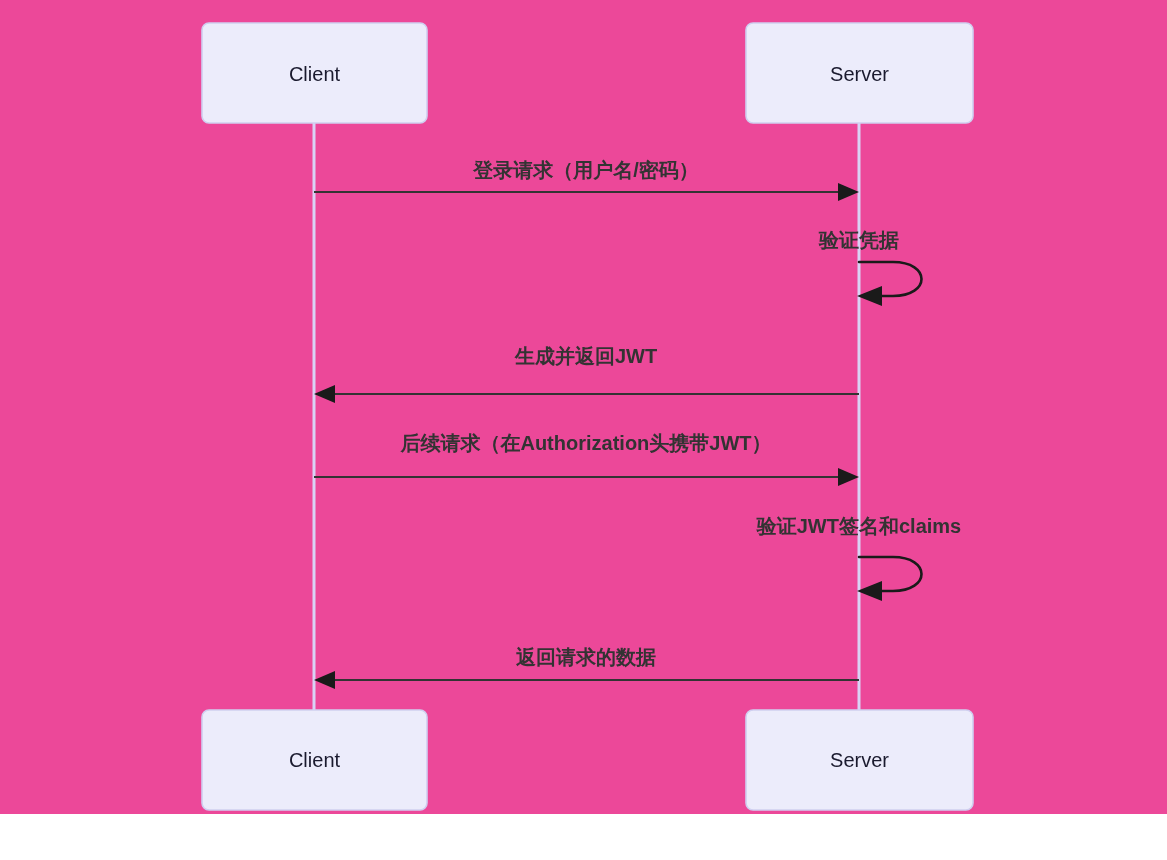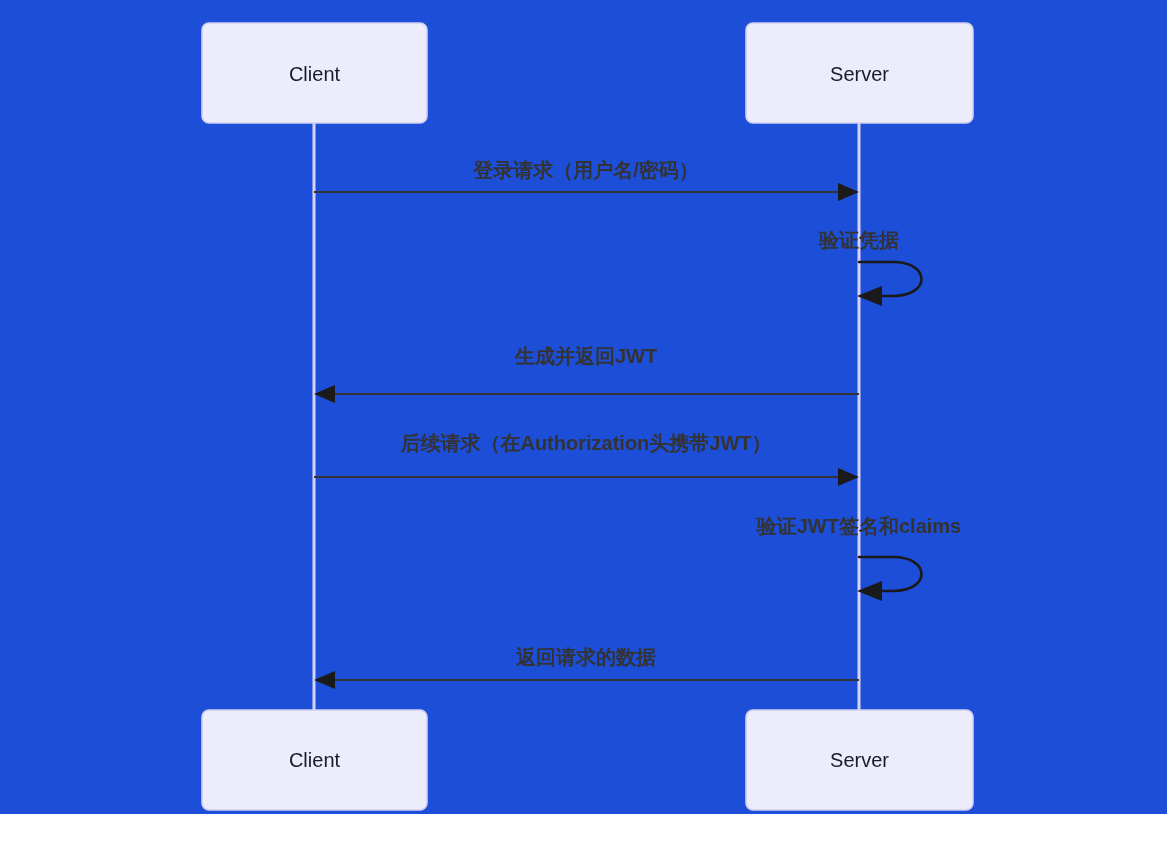--- a/index.html
+++ b/index.html
@@ -10,21 +10,21 @@
   body {
     font-family: "Liberation Sans", "DejaVu Sans", sans-serif;
     width: 1167px;
     height: 860px;
     overflow: hidden;
   }
   #diagram-root {
     position: relative;
     width: 1167px;
     height: 814px;
-    background: #1d4ed8;
+    background: #ec4899;
   }
   .diagram-svg {
     position: absolute;
     top: 0;
     left: 0;
     width: 1167px;
     height: 860px;
     display: block;
   }
   .actor-box-rect {

